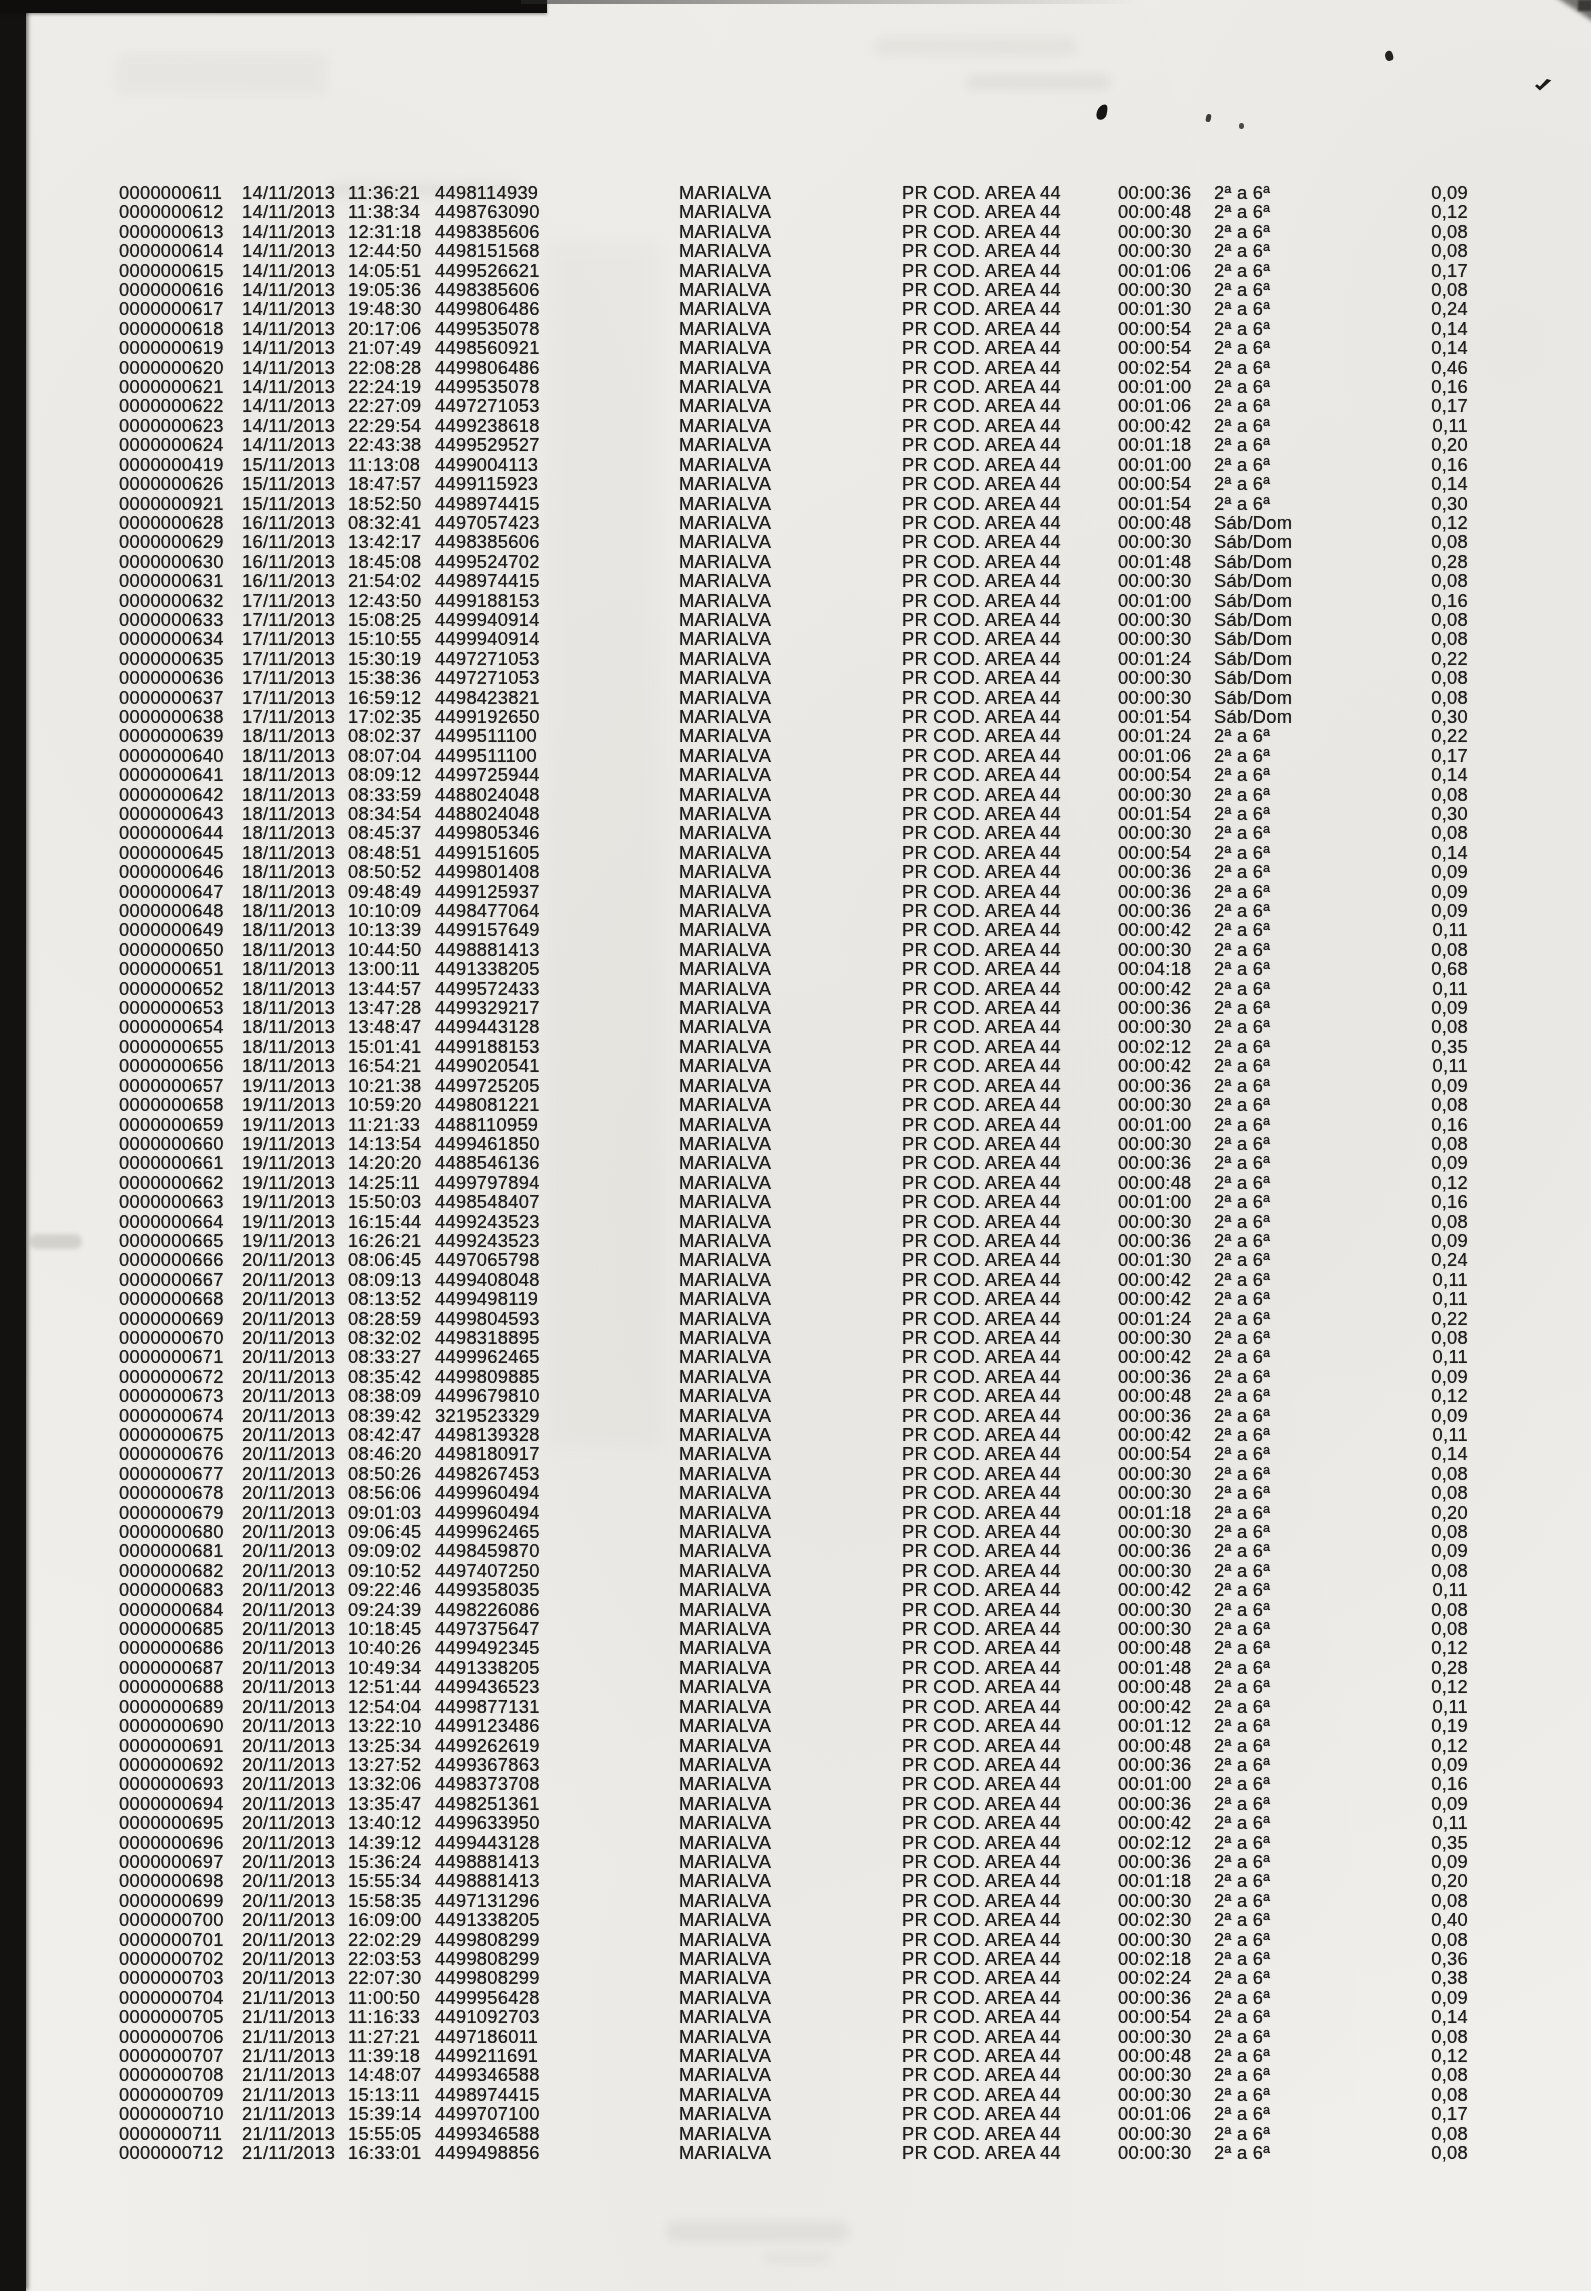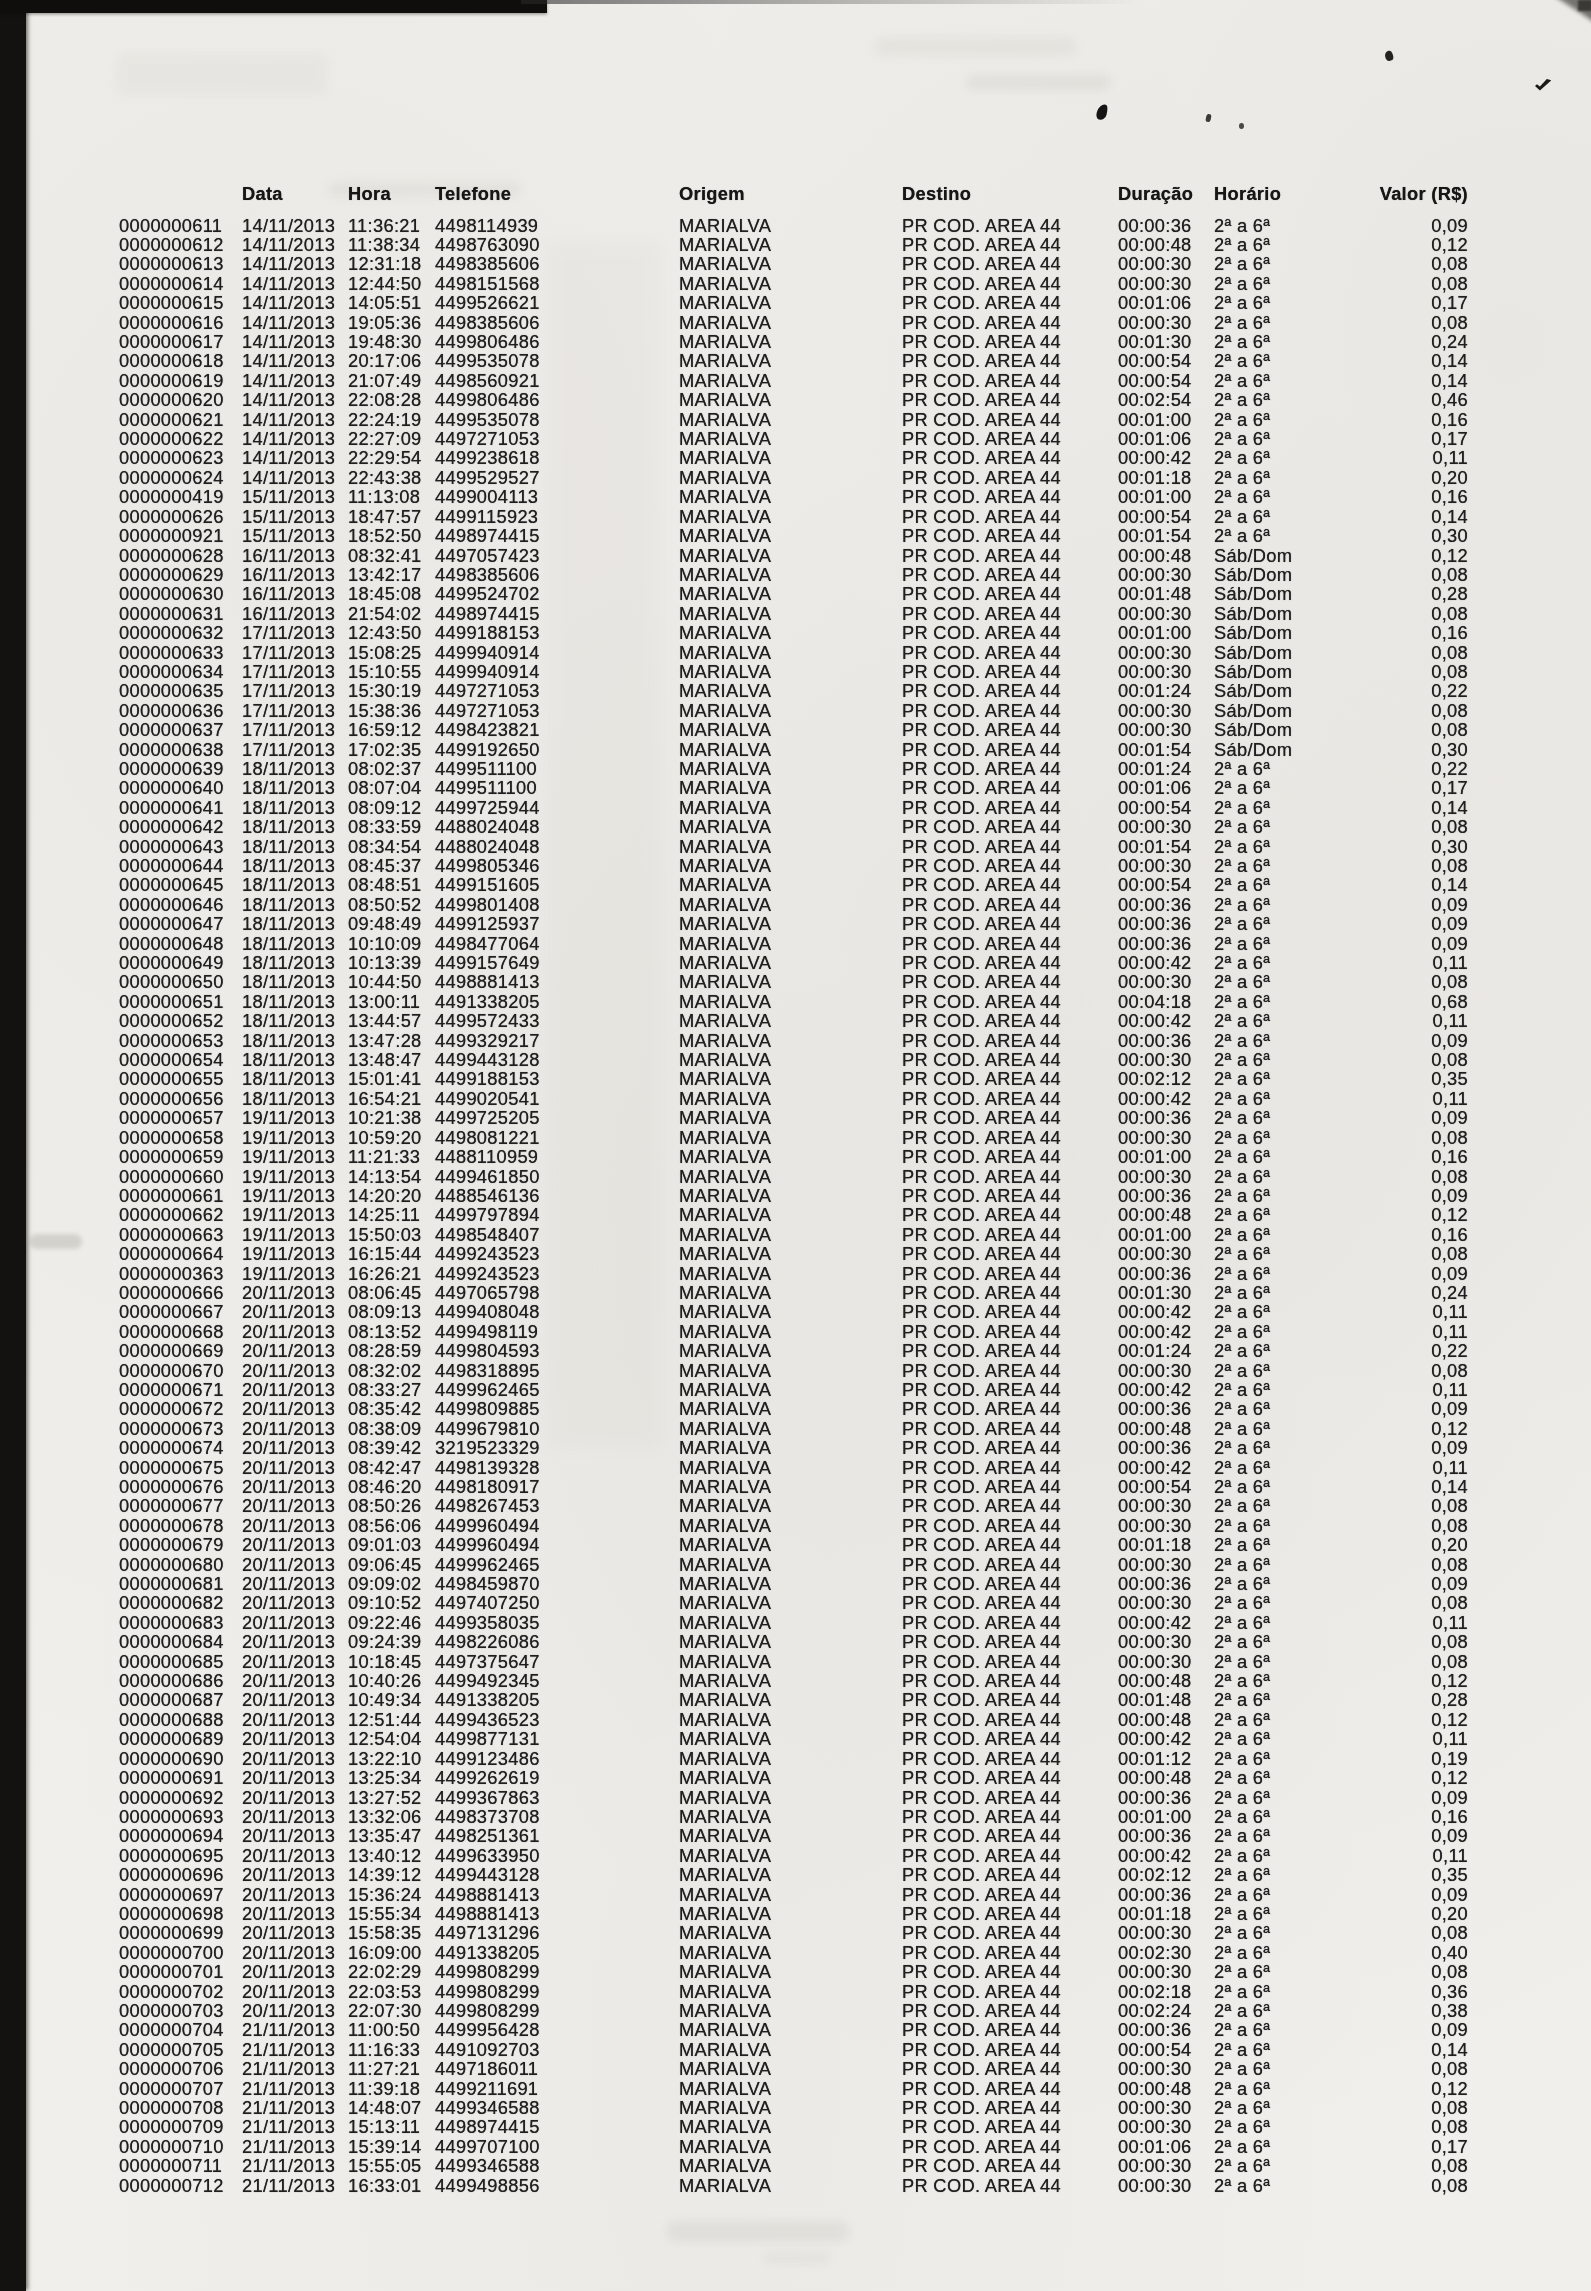--- a/index.html
+++ b/index.html
@@ -68,31 +68,20 @@
 <div class="smudge sm-1"></div>
 <div class="smudge sm-2"></div>
 <div class="smudge sm-3"></div>
 <div class="smudge sm-4"></div>
 <div class="smudge sm-5"></div>
 <div class="smudge sm-6"></div>
 <div class="smudge sm-7"></div>
 <div class="smudge sm-8"></div>
 
 <div class="table">
-  <div class="trow thead">
-    <span class="c c-id"></span>
-    <span class="c c-data">Data</span>
-    <span class="c c-hora">Hora</span>
-    <span class="c c-tel">Telefone</span>
-    <span class="c c-orig">Origem</span>
-    <span class="c c-dest">Destino</span>
-    <span class="c c-dur">Duração</span>
-    <span class="c c-hor">Horário</span>
-    <span class="c c-val">Valor (R$)</span>
-  </div>
   <div class="tbody">
 
   <div class="trow">
         <span class="c c-id">0000000611</span>
         <span class="c c-data">14/11/2013</span>
         <span class="c c-hora">11:36:21</span>
         <span class="c c-tel">4498114939</span>
         <span class="c c-orig">MARIALVA</span>
         <span class="c c-dest">PR COD. AREA 44</span>
         <span class="c c-dur">00:00:36</span>
@@ -676,21 +665,21 @@
         <span class="c c-data">19/11/2013</span>
         <span class="c c-hora">16:15:44</span>
         <span class="c c-tel">4499243523</span>
         <span class="c c-orig">MARIALVA</span>
         <span class="c c-dest">PR COD. AREA 44</span>
         <span class="c c-dur">00:00:30</span>
         <span class="c c-hor">2ª a 6ª</span>
         <span class="c c-val">0,08</span>
       </div>
       <div class="trow">
-        <span class="c c-id">0000000363</span>
+        <span class="c c-id">0000000665</span>
         <span class="c c-data">19/11/2013</span>
         <span class="c c-hora">16:26:21</span>
         <span class="c c-tel">4499243523</span>
         <span class="c c-orig">MARIALVA</span>
         <span class="c c-dest">PR COD. AREA 44</span>
         <span class="c c-dur">00:00:36</span>
         <span class="c c-hor">2ª a 6ª</span>
         <span class="c c-val">0,09</span>
       </div>
       <div class="trow">

